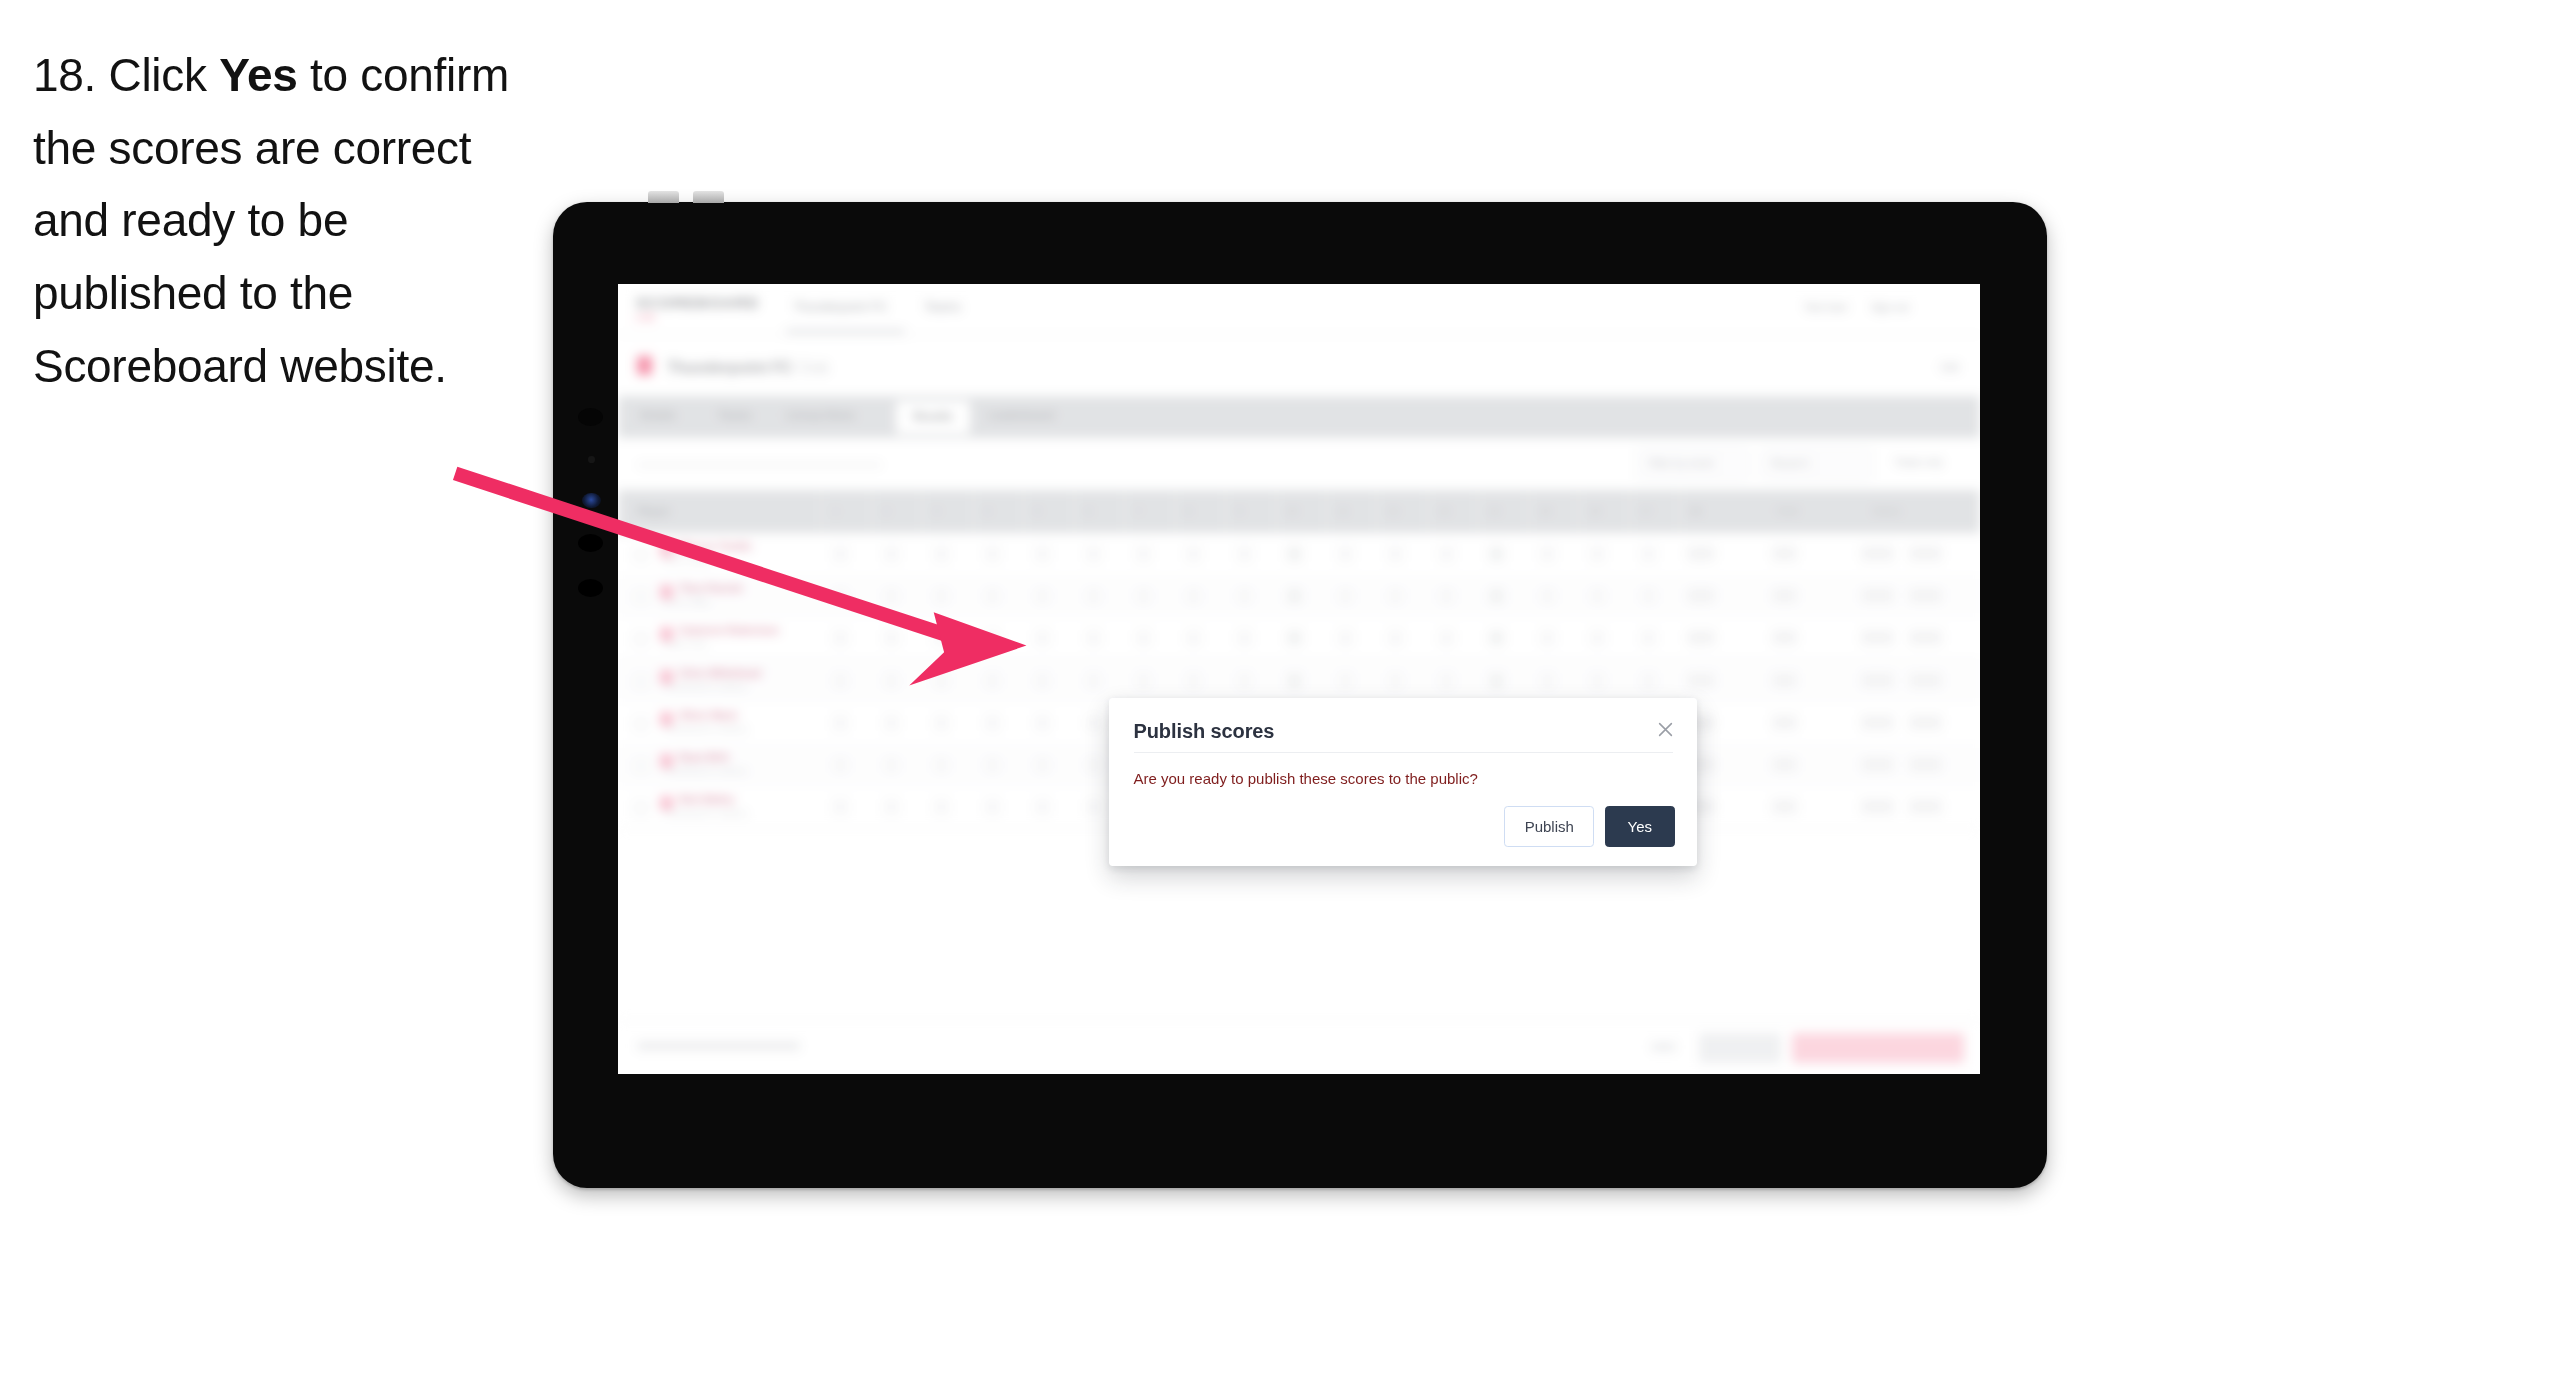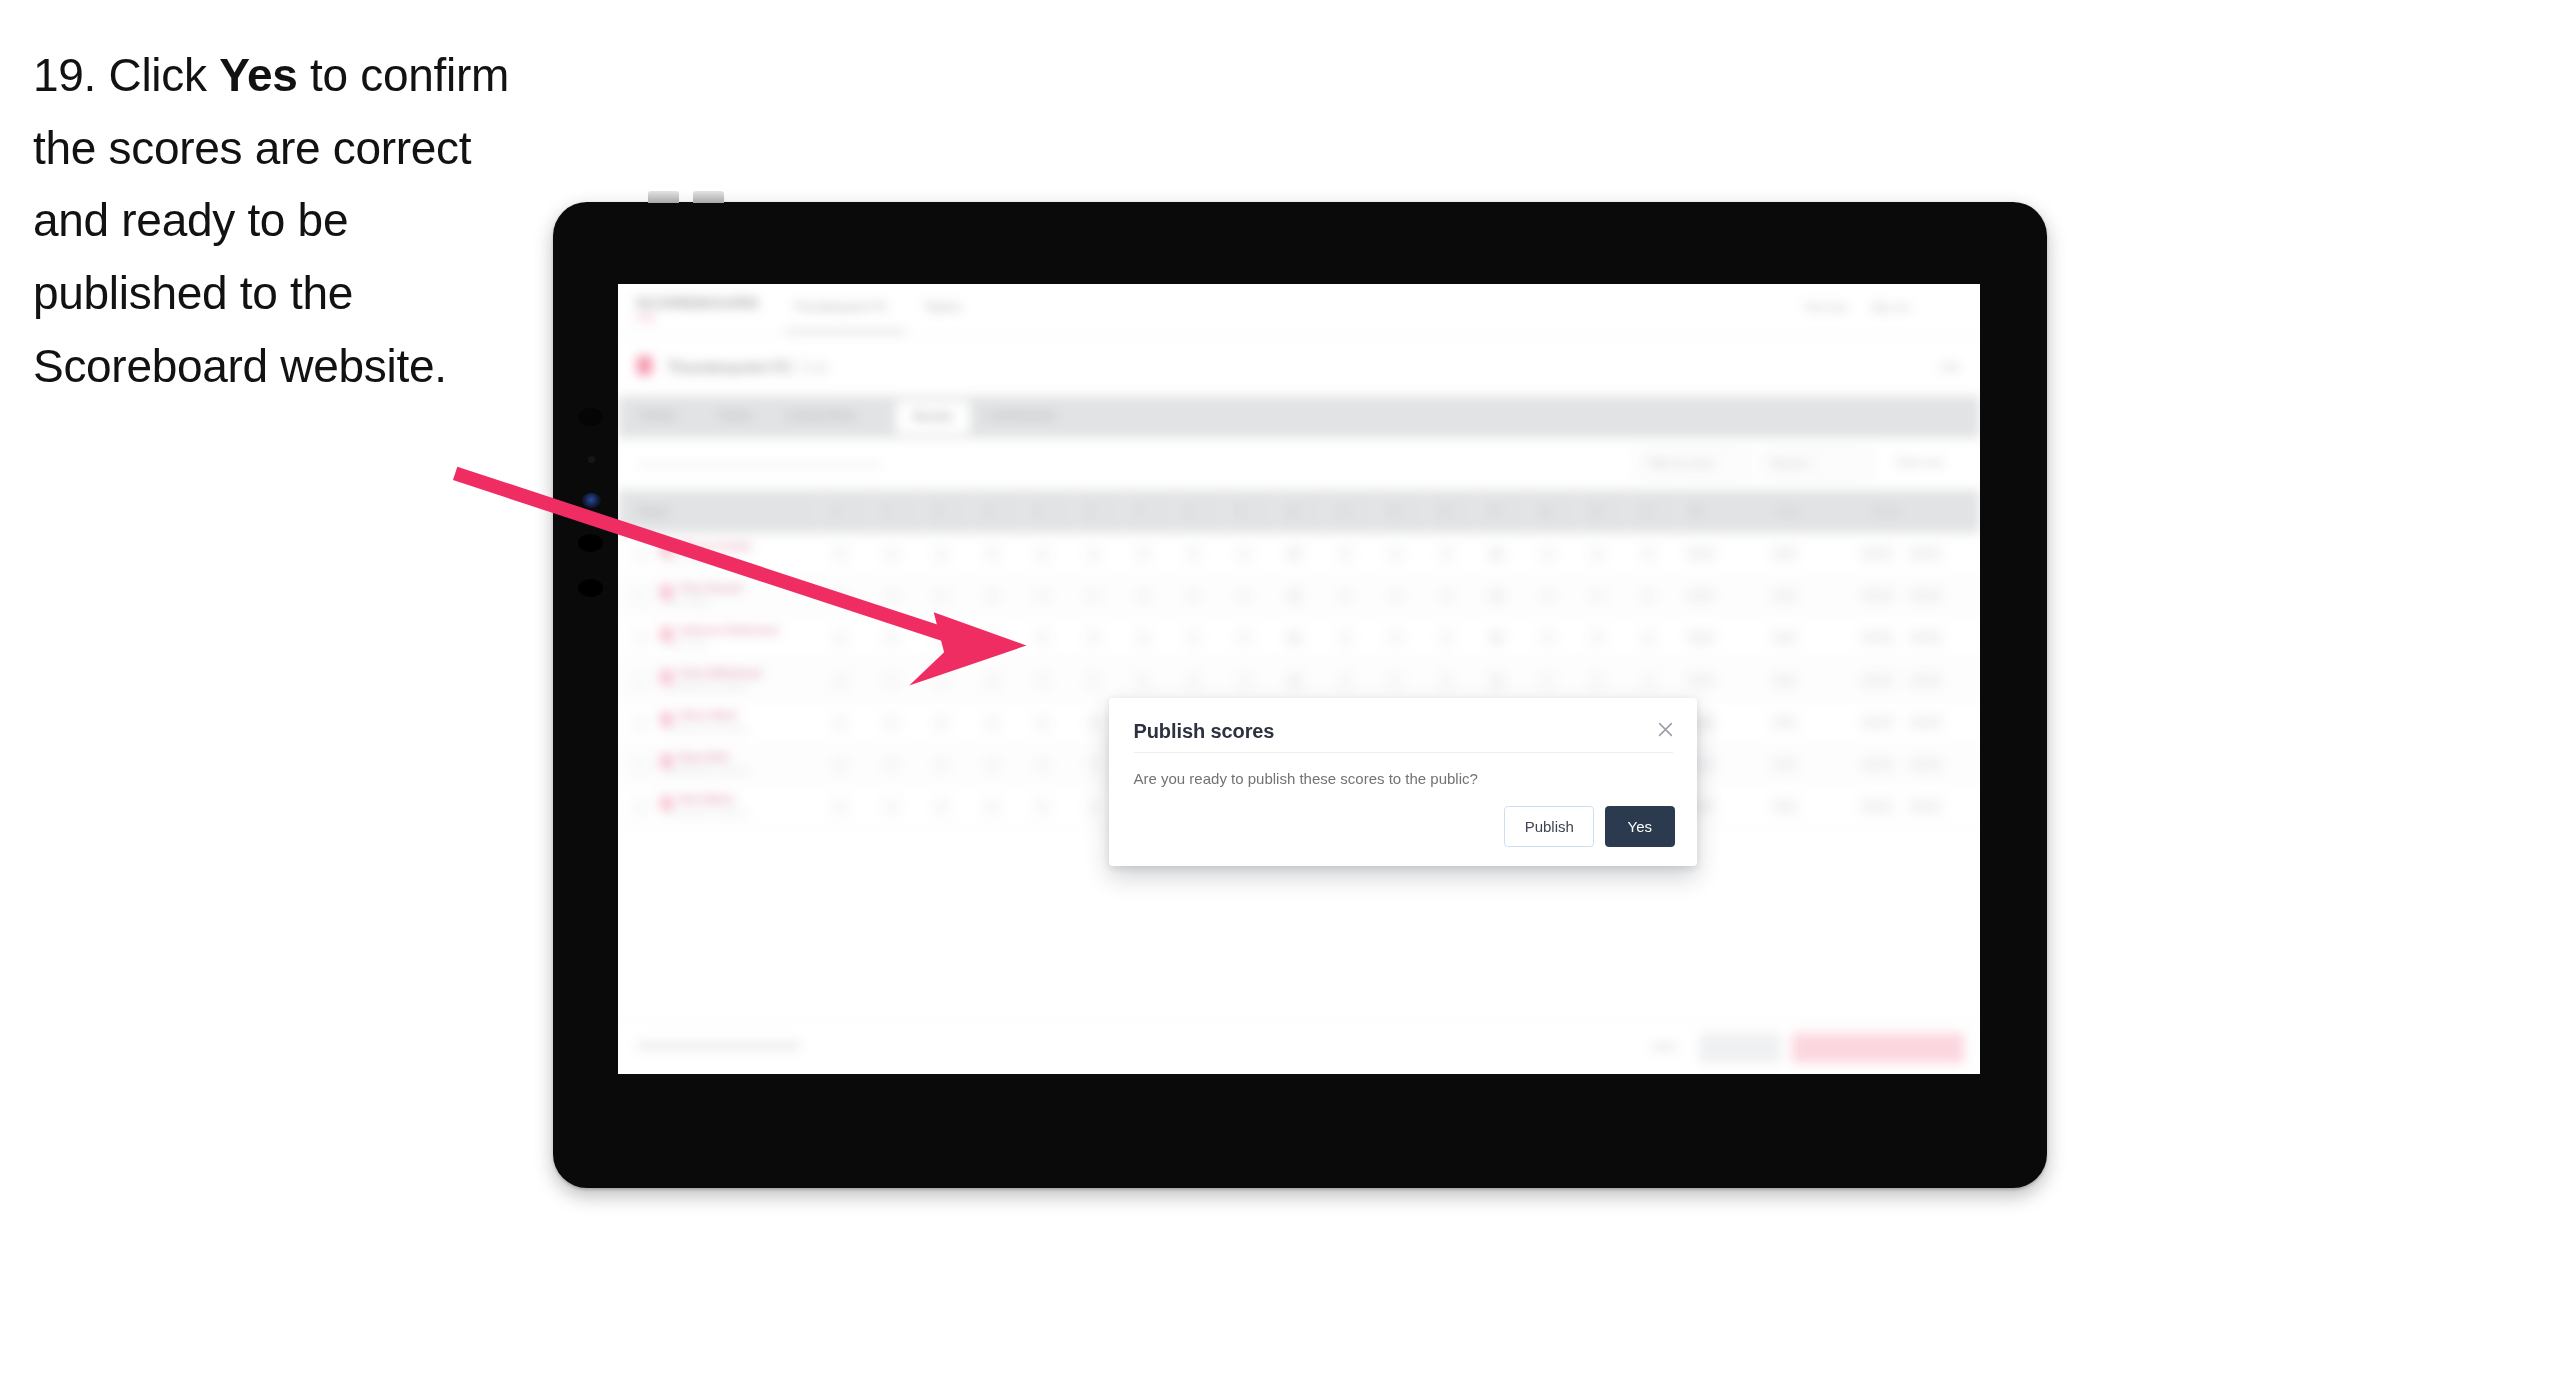--- a/index.html
+++ b/index.html
@@ -140,38 +140,38 @@
 
   
   #modal{
     position:absolute;left:491px;top:414px;width:588px;height:168px;
     background:#ffffff;border-radius:3.7px;
     box-shadow:0 10.4px 25px rgba(30,35,45,.20), 0 2.2px 7.4px rgba(30,35,45,.10);
   }
   .m-title{position:absolute;left:24.5px;top:22px;font-size:20px;color:#2c3240;
            font-weight:600;letter-spacing:-0.1px;}
   .m-divider{position:absolute;left:24.5px;right:24.5px;top:54px;height:0.7px;background:#eceef1;}
-  .m-body{position:absolute;left:24.5px;top:72px;font-size:15px;color:#737373;}
+  .m-body{position:absolute;left:24.5px;top:72px;font-size:15px;color:#7f1d1d;}
   .m-close{position:absolute;right:19.3px;top:19.3px;width:25px;height:25px;cursor:pointer;}
   .m-close svg{display:block;width:25px;height:25px;}
   .m-actions{position:absolute;right:22px;bottom:19.3px;display:flex;gap:10.4px;align-items:center;}
   .btn{border-radius:3.7px;font-size:15px;font-weight:500;line-height:1;
        display:flex;align-items:center;justify-content:center;cursor:pointer;}
   .btn-cancel{height:39px;padding:0 19.3px;background:#ffffff;color:#3d4椒;
               color:#3e4452;border:0.7px solid #cfddf3;}
   .btn-yes{height:39px;padding:0 22px;background:#2c3a4f;color:#ffffff;border:0.7px solid #2c3a4f;}
 
   
   #arrow{position:absolute;left:0;top:0;width:2576px;height:1386px;pointer-events:none;}
 </style>
 </head>
 <body>
 
 <div id="caption">
-  <span>19.</span>
+  <span>18.</span>
   <span>Click </span><b>Yes</b><span> to confirm the scores are correct and ready to be published to the Scoreboard website.</span>
 </div>
 
 <div id="tablet">
 
   <div class="nub n1"></div>
   <div class="nub n2"></div>
 
   <div class="sensor s1"></div>
   <div class="sensor s2"></div>

